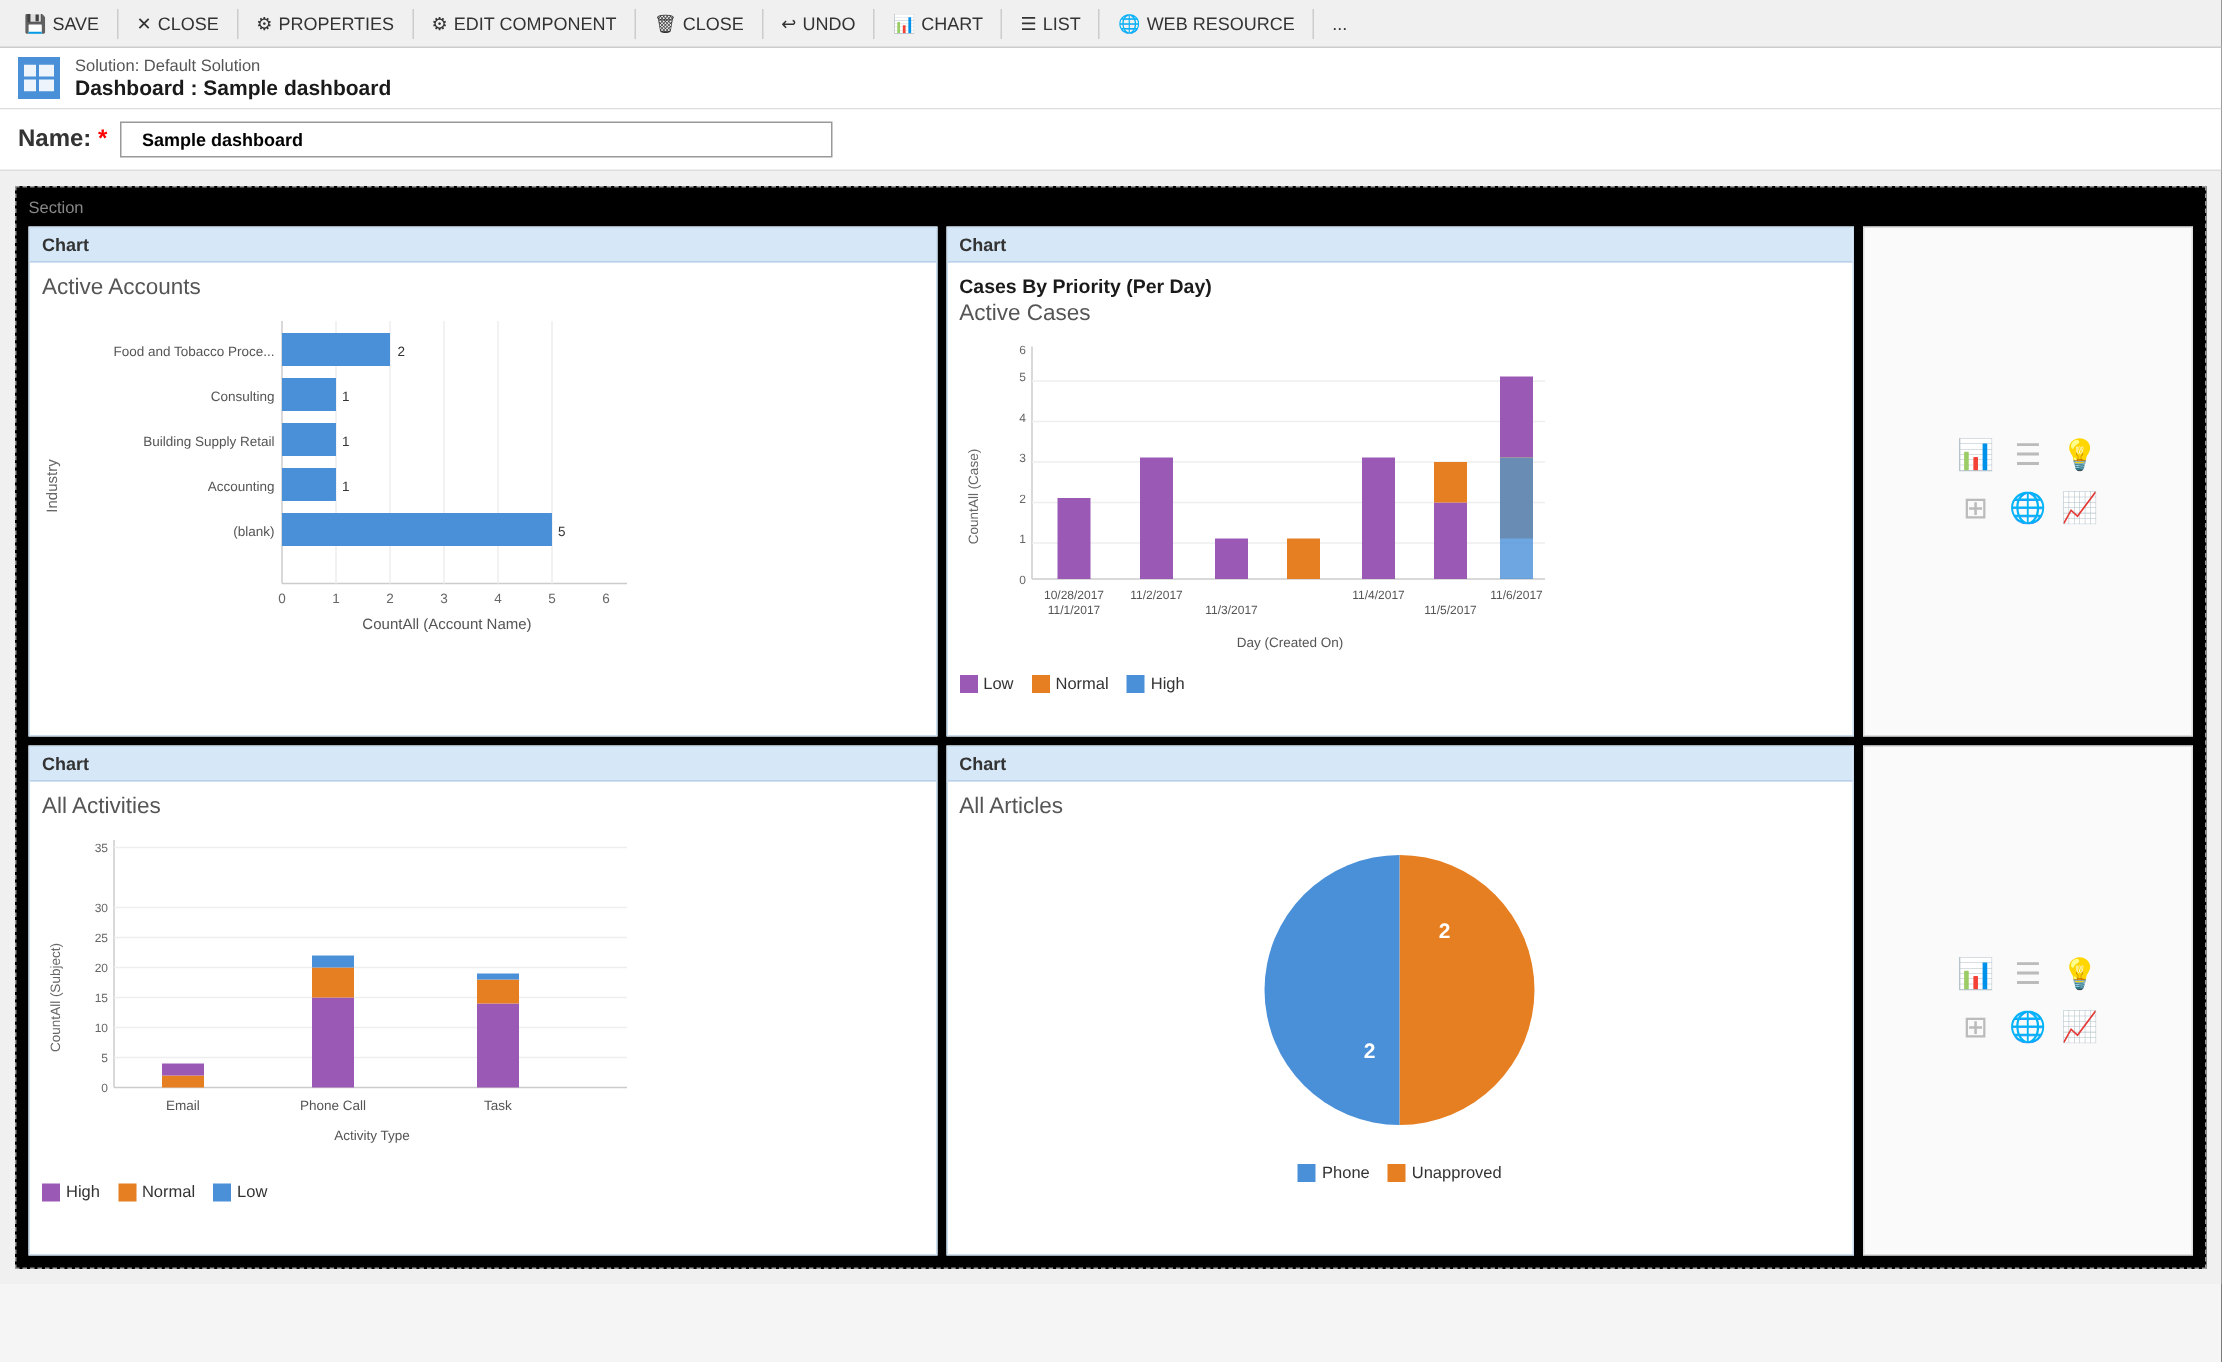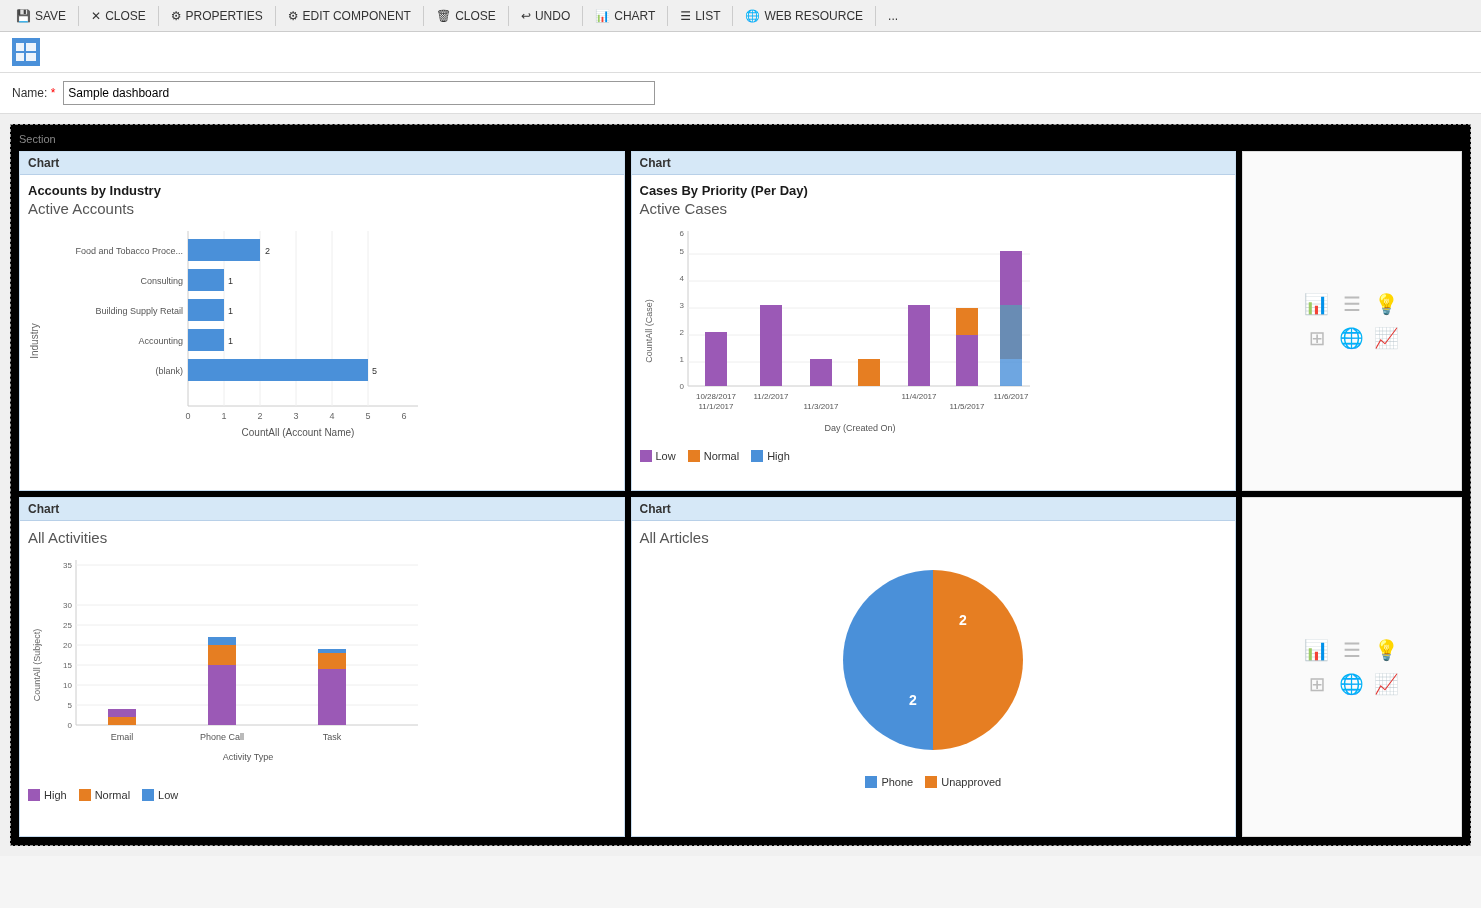--- a/index.html
+++ b/index.html
@@ -34,25 +34,25 @@
     .header-text { display: flex; flex-direction: column; }
     .header-solution { font-size: 11px; color: #555; }
     .header-title { font-size: 14px; font-weight: bold; color: #1a1a1a; }
 
     
     .name-row {
       display: flex; align-items: center; gap: 6px;
       padding: 8px 12px; background: #fff;
       border-bottom: 1px solid #ddd;
     }
-    .name-label { font-size: 12px; font-weight: 400; text-align: center; }
+    .name-label { font-size: 16px; font-weight: 700; text-align: center; }
     .name-required { color: red; margin-right: 2px; }
     .name-input {
-      width: 592px; height: 24px; border: 1px solid #999;
-      padding: 2px 4px; font-size: 12px;
+      width: 475px; height: 24px; border: 1px solid #999;
+      padding: 2px 14px; font-size: 12px; font-weight: bold;
     }
 
     
     .main-content { padding: 10px; background: #f0f0f0; }
 
     
     .section-wrapper {
       border: 1px dashed #999; padding: 8px;
       background: #000000;
     }
@@ -150,39 +150,42 @@
 
 <div class="header">
   <div class="header-icon">
     <svg width="20" height="18" viewBox="0 0 20 18">
       <rect x="0" y="0" width="8" height="8" fill="white" opacity="0.9"></rect>
       <rect x="10" y="0" width="10" height="8" fill="white" opacity="0.9"></rect>
       <rect x="0" y="10" width="8" height="8" fill="white" opacity="0.9"></rect>
       <rect x="10" y="10" width="10" height="8" fill="white" opacity="0.9"></rect>
     </svg>
   </div>
+  <div class="header-text">
+    <span class="header-solution">Solution: Default Solution</span>
+    <span class="header-title">Dashboard : Sample dashboard</span>
+  </div>
 </div>
 
 <div class="name-row">
   <label class="name-label">
     <span>Name:</span>
     <span class="name-required">*</span>
   </label>
   <input class="name-input" type="text" value="Sample dashboard" style="">
 </div>
 
 <div class="main-content">
   <div class="section-wrapper">
     <div class="section-label">Section</div>
     <div class="dashboard-grid">
 
       <div class="chart-panel">
         <div class="chart-panel-header">Chart</div>
         <div class="chart-panel-body">
-          <div class="chart-title">Accounts by Industry</div>
           <div class="chart-subtitle">Active Accounts</div>
           
           <svg width="400" height="230" viewBox="0 0 400 230" style="max-width:100%">
 
             <text x="10" y="120" font-size="10" fill="#666" transform="rotate(-90,10,120)" text-anchor="middle">Industry</text>
 
             <line x1="160" y1="10" x2="160" y2="185" stroke="#ccc" stroke-width="1"></line>
             <line x1="160" y1="185" x2="390" y2="185" stroke="#ccc" stroke-width="1"></line>
 
             <text x="160" y="198" font-size="9" fill="#666" text-anchor="middle">0</text>

